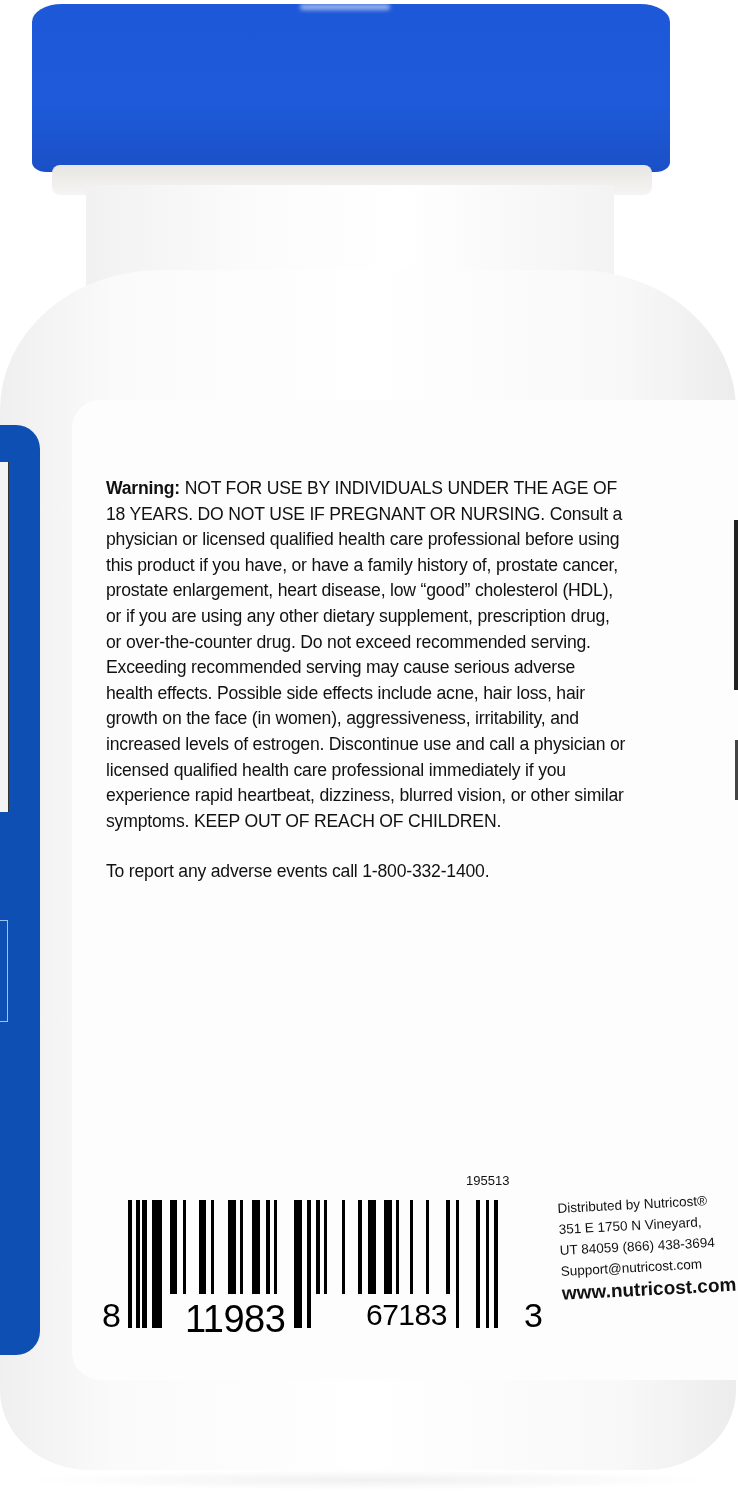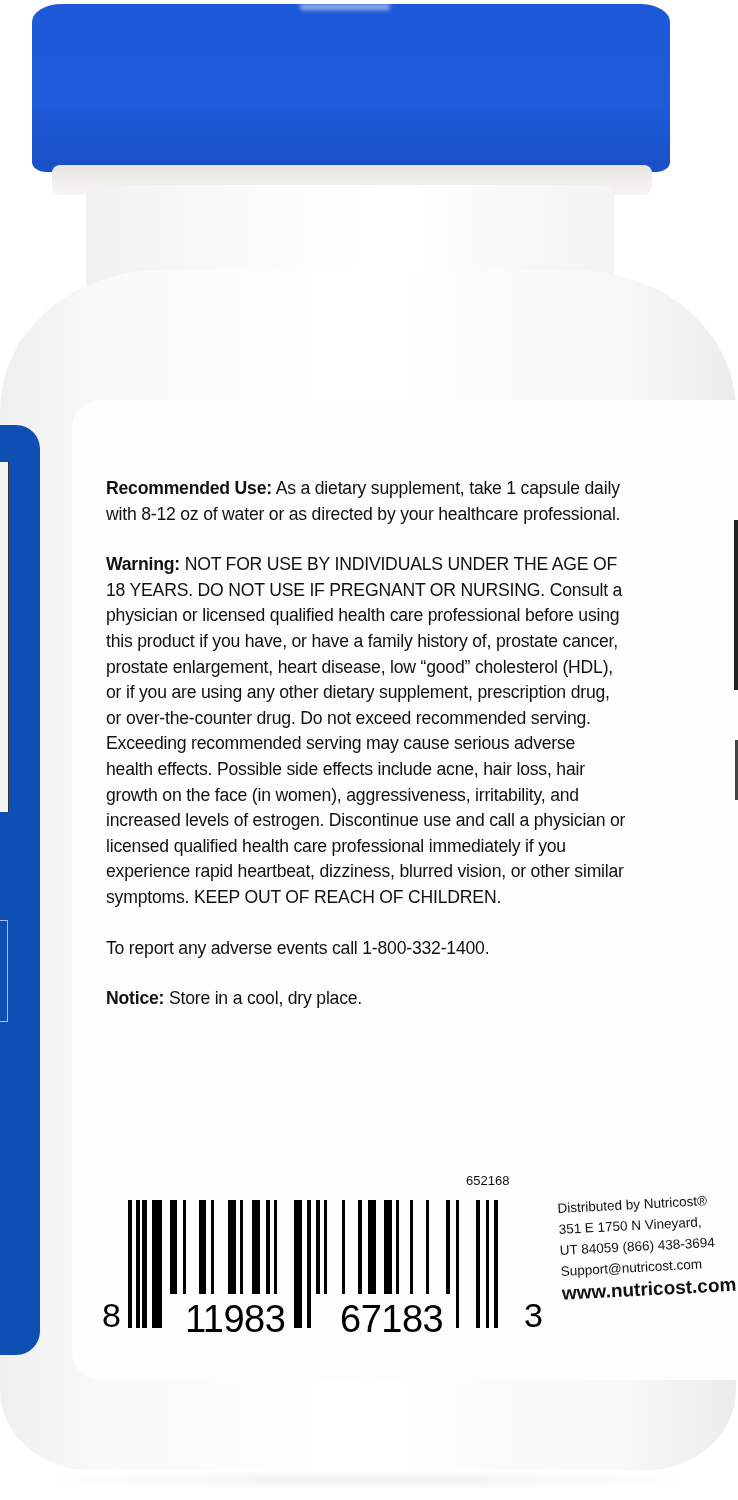--- a/index.html
+++ b/index.html
@@ -60,21 +60,21 @@
   .bold { font-weight:bold; }
   .lot {
     position:absolute; left:466px; top:1173px; font-size:13px; color:#111;
   }
   .barcode {
     position:absolute; left:126px; top:1200px; width:392px; height:130px;
   }
   .bar { position:absolute; top:0; background:#000; }
   .digit-first { position:absolute; left:102px; top:1296px; font-size:34px; color:#000; }
   .digit-grp1 { position:absolute; left:185px; top:1298px; font-size:38px; color:#000; letter-spacing:-0.5px;}
-  .digit-grp2 { position:absolute; left:340px; top:1298px; font-size:38px; color:#000; letter-spacing:-0.5px;}
+  .digit-grp2 { position:absolute; left:366px; top:1298px; font-size:30px; color:#000; letter-spacing:-0.5px;}
   .digit-last { position:absolute; left:524px; top:1296px; font-size:34px; color:#000; }
   .distributor {
     position:absolute; left:557px; top:1198px; width:180px;
     font-size:13.5px; line-height:21px; color:#111;
     transform:rotate(-3deg); transform-origin:left top;
   }
   .distributor .web { font-weight:bold; font-size:19px; line-height:24px; }
   .bottom-shadow {
     position:absolute; left:20px; top:1470px; width:700px; height:20px;
     background:radial-gradient(ellipse at center, rgba(0,0,0,0.06), rgba(0,0,0,0) 70%);
@@ -89,27 +89,25 @@
 <div class="neck"></div>
 <div class="body"></div>
 <div class="label-area"></div>
 <div class="blue-strip"></div>
 <div class="strip-window"></div>
 <div class="strip-window2"></div>
 <div class="right-edge-mark"></div>
 <div class="right-edge-mark2"></div>
 
 <div class="text-block">
-  <p class="para"><span class="bold">Recommended Use:</span><span> As a dietary supplement, take 1 capsule daily with 8-12 oz of water or as directed by your healthcare professional.</span></p>
   <p class="para"><span class="bold">Warning:</span><span> NOT FOR USE BY INDIVIDUALS UNDER THE AGE OF 18 YEARS. DO NOT USE IF PREGNANT OR NURSING. Consult a physician or licensed qualified health care professional before using this product if you have, or have a family history of, prostate cancer, prostate enlargement, heart disease, low “good” cholesterol (HDL), or if you are using any other dietary supplement, prescription drug, or over-the-counter drug. Do not exceed recommended serving. Exceeding recommended serving may cause serious adverse health effects. Possible side effects include acne, hair loss, hair growth on the face (in women), aggressiveness, irritability, and increased levels of estrogen. Discontinue use and call a physician or licensed qualified health care professional immediately if you experience rapid heartbeat, dizziness, blurred vision, or other similar symptoms. KEEP OUT OF REACH OF CHILDREN.</span></p>
   <p class="para">To report any adverse events call 1-800-332-1400.</p>
-  <p class="para"><span class="bold">Notice:</span><span> Store in a cool, dry place.</span></p>
 </div>
 
-<div class="lot">652168</div>
+<div class="lot">195513</div>
 
 <div class="barcode">
   <div class="bar" style="left:2px;width:4px;height:128px"></div>
   <div class="bar" style="left:10px;width:4px;height:128px"></div>
   <div class="bar" style="left:16px;width:5px;height:128px"></div>
   <div class="bar" style="left:26px;width:10px;height:128px"></div>
   <div class="bar" style="left:44px;width:7px;height:94px"></div>
   <div class="bar" style="left:57px;width:3px;height:94px"></div>
   <div class="bar" style="left:73px;width:7px;height:94px"></div>
   <div class="bar" style="left:85px;width:3px;height:94px"></div>

